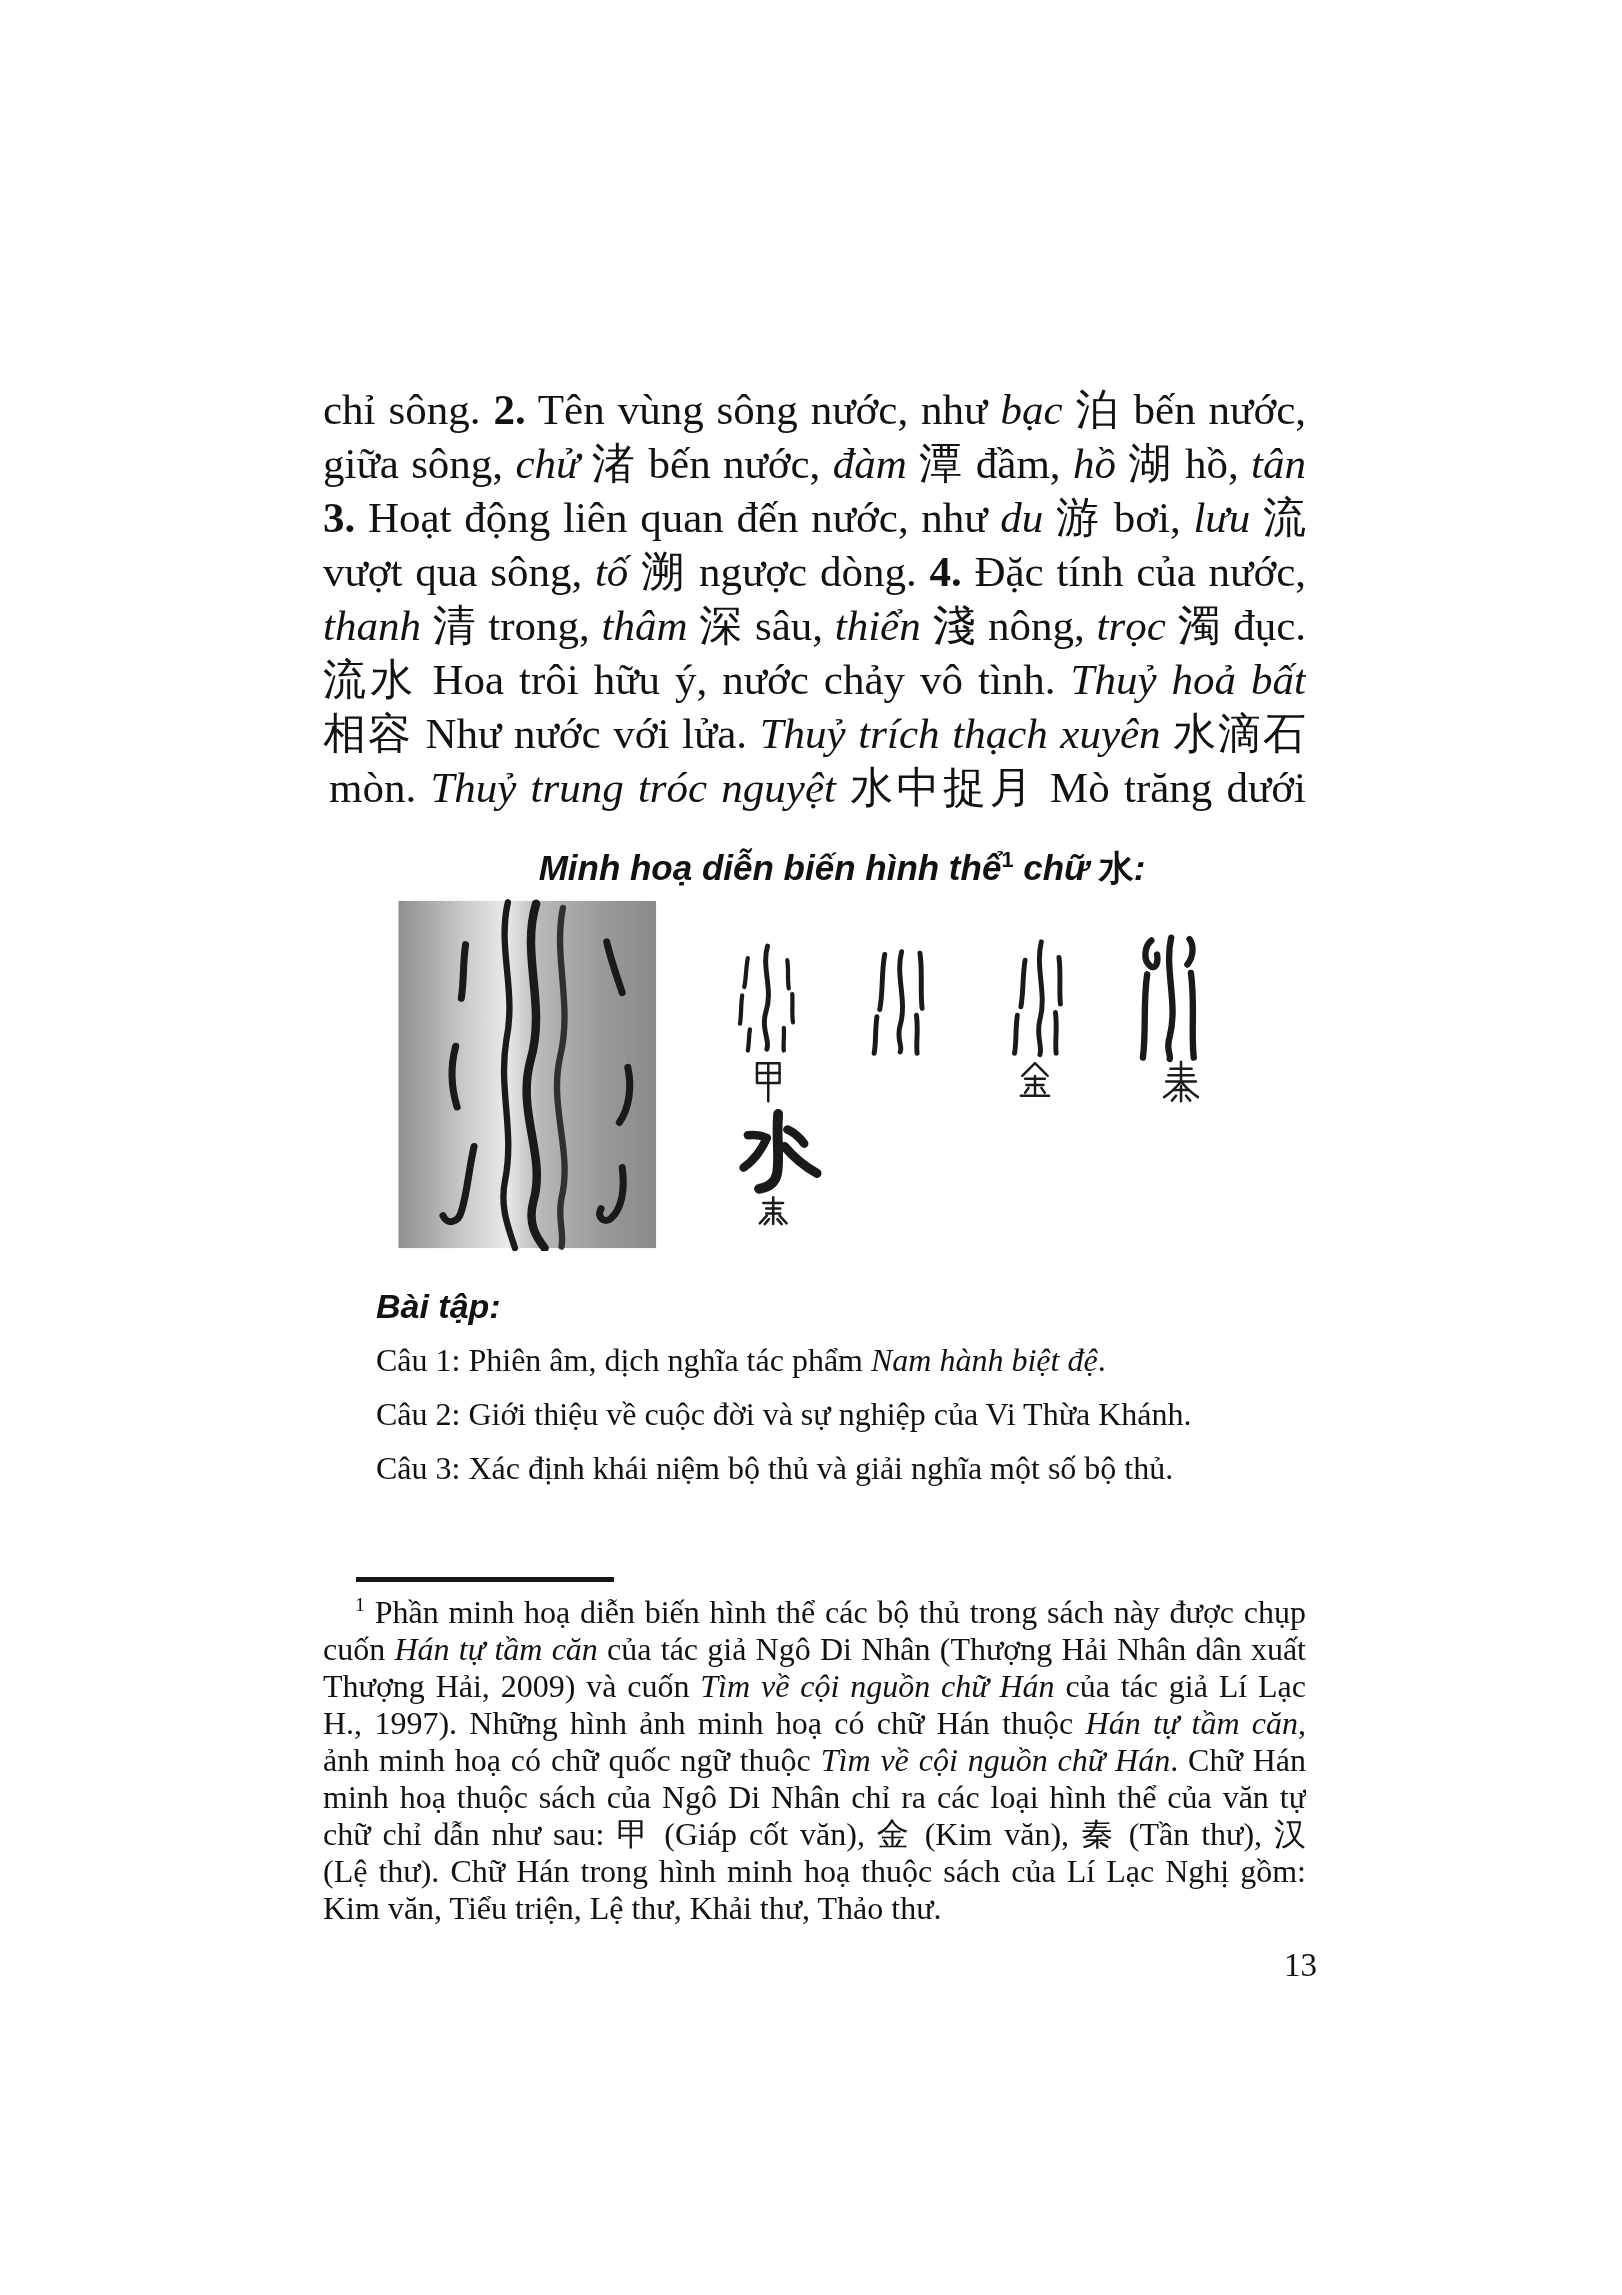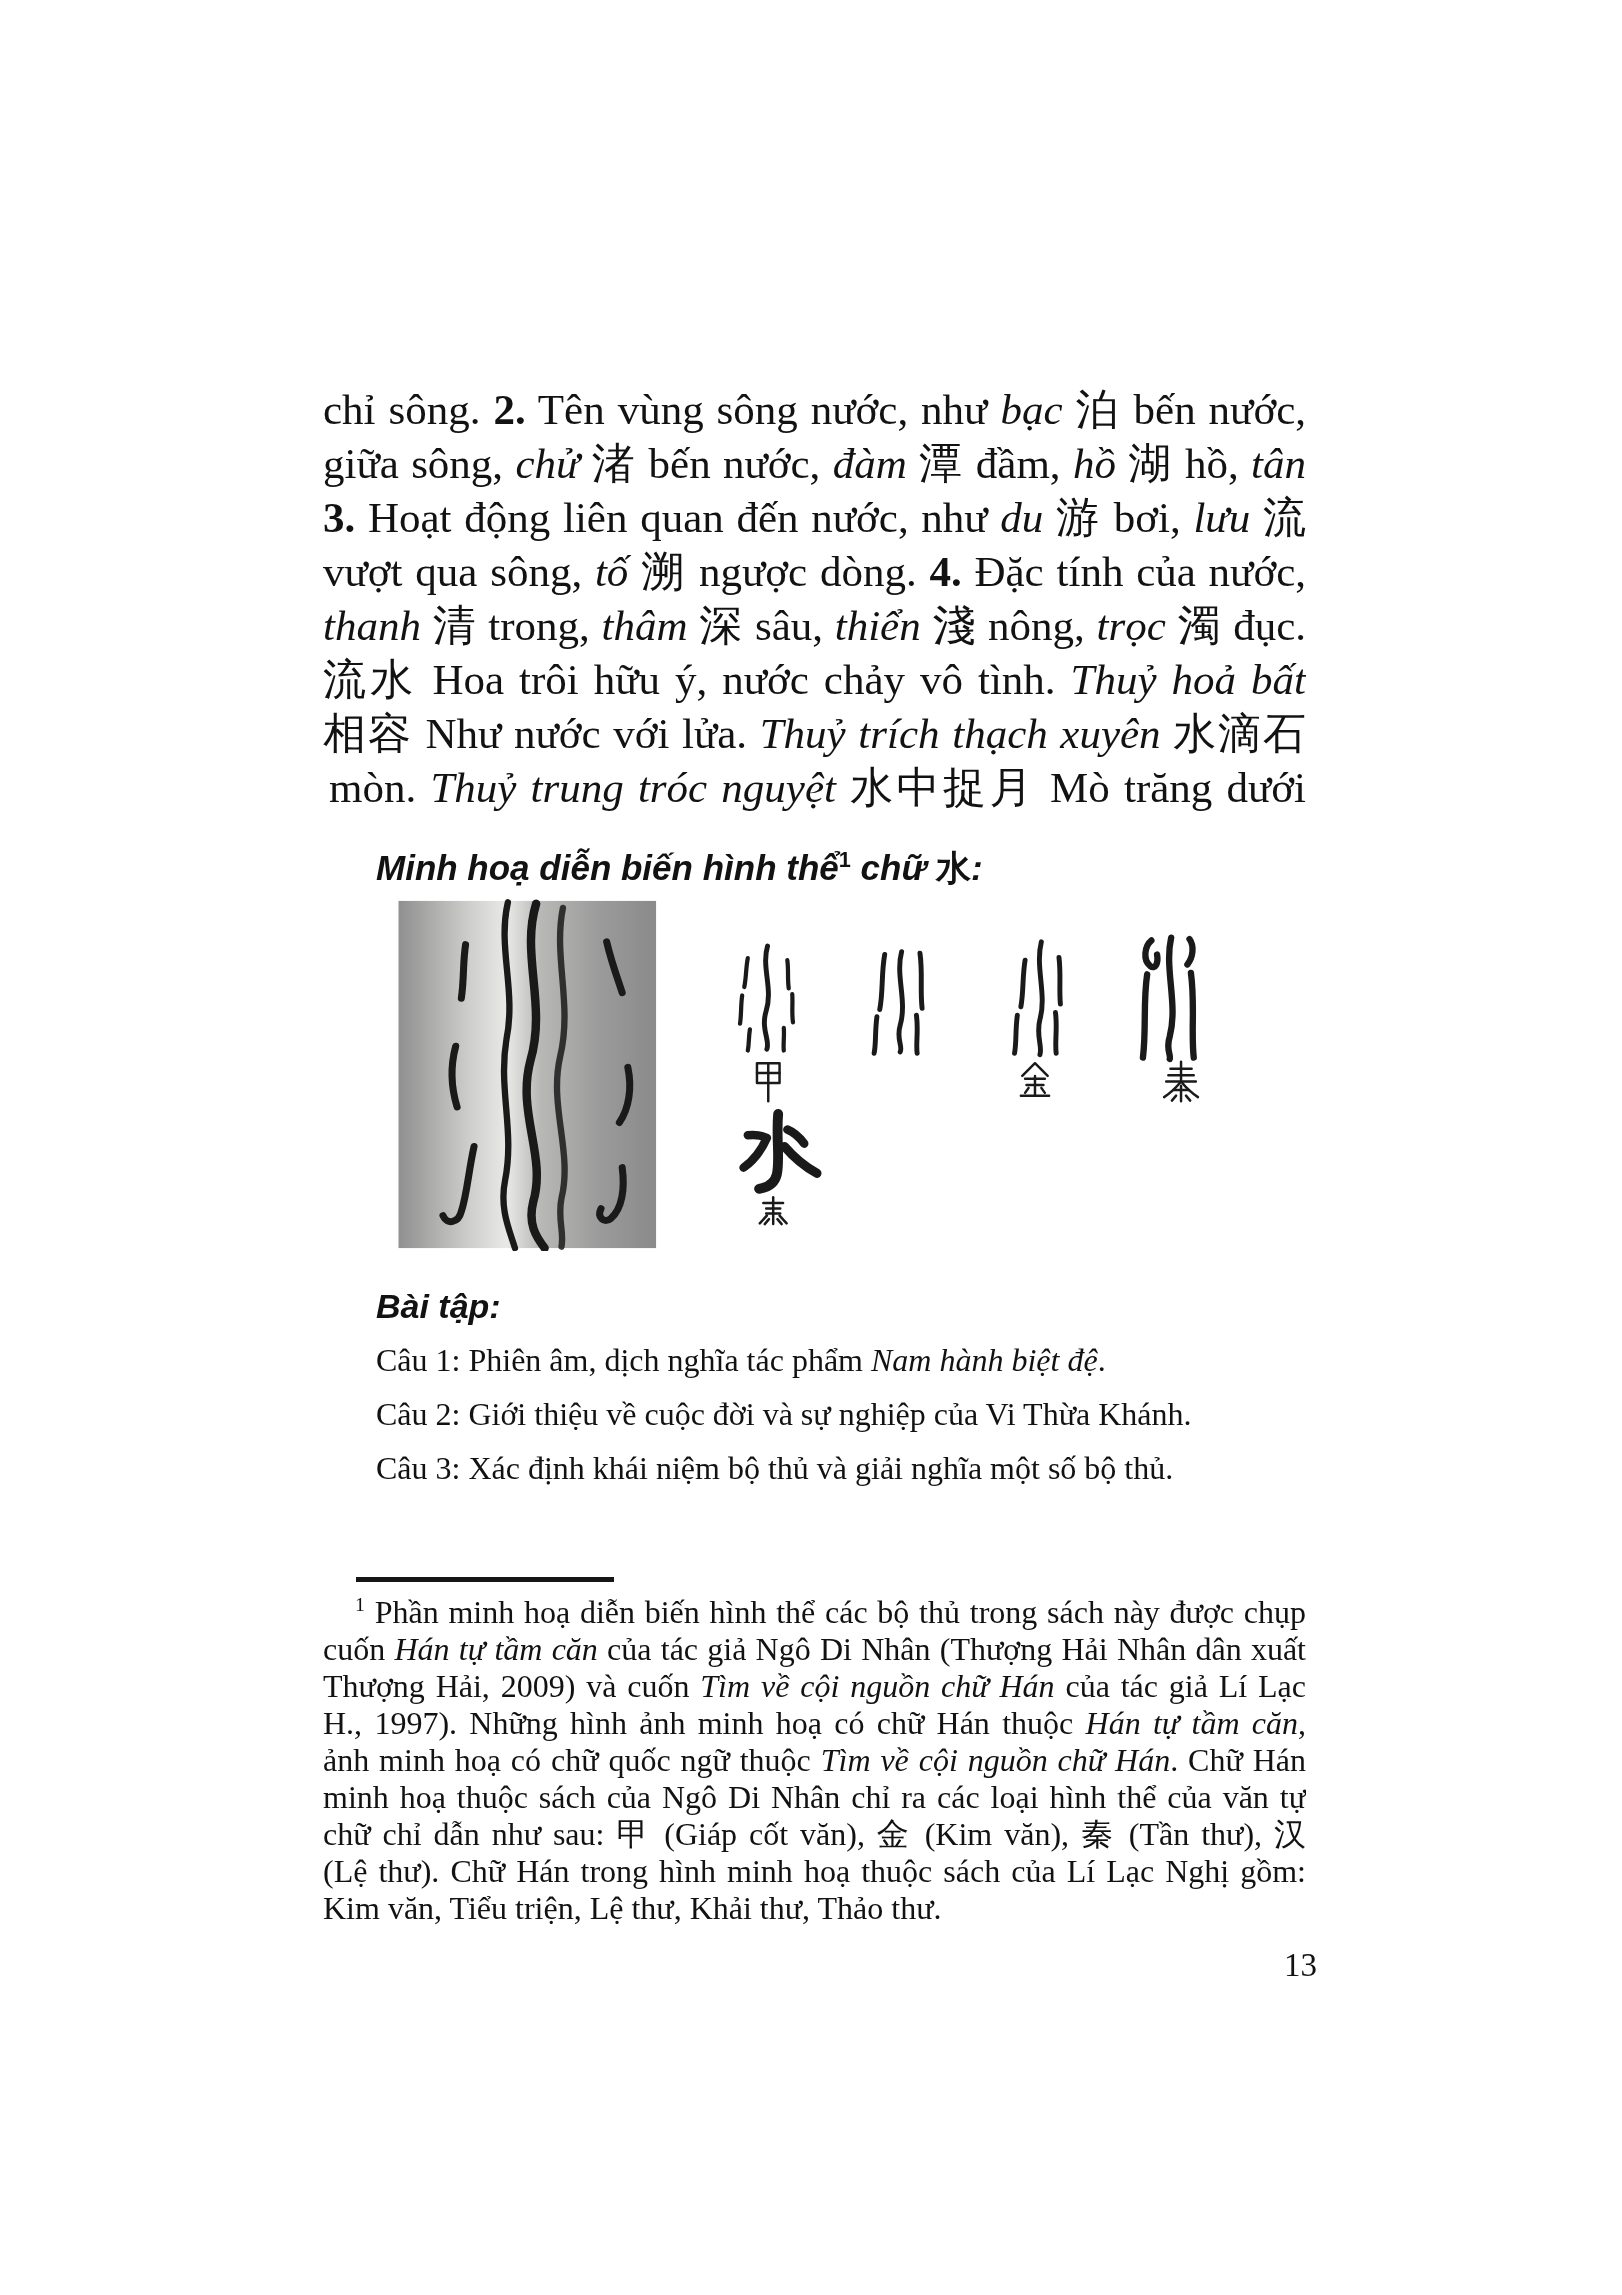--- a/index.html
+++ b/index.html
@@ -17,21 +17,21 @@
   .sg-n{font-style:normal;}
   .sg-i{font-style:italic;}
   .sg-b{font-weight:bold;}
   .sg-bi{font-weight:bold;font-style:italic;}
   .sg-bu{font-weight:bold;font-style:normal;}
   .sg-s{vertical-align:super;font-size:62%;line-height:0;}
   .sg-bs{vertical-align:super;font-size:62%;line-height:0;font-weight:bold;}
   
   .fig-heading{position:absolute;left:376px;top:846px;width:932px;
     font-family:"Liberation Sans","DejaVu Sans",sans-serif;
-    font-size:35px;line-height:44px;letter-spacing:0px;}
+    font-size:35px;line-height:44px;letter-spacing:0px;text-align:center;}
   
   .figure{position:absolute;left:395px;top:898px;width:882px;height:353px;}
   
   .exercises{position:absolute;left:376px;top:1279px;width:939px;font-size:32px;line-height:54px;}
   .ex-heading{font-family:"Liberation Sans","DejaVu Sans",sans-serif;
     font-weight:bold;font-style:italic;font-size:34px;height:54px;}
   .ex-item{height:54px;white-space:nowrap;}
   
   .fn-rule{position:absolute;left:356px;top:1577px;width:258px;height:5px;background:#161616;}
   .footnote{position:absolute;left:323px;top:1594px;width:983px;

